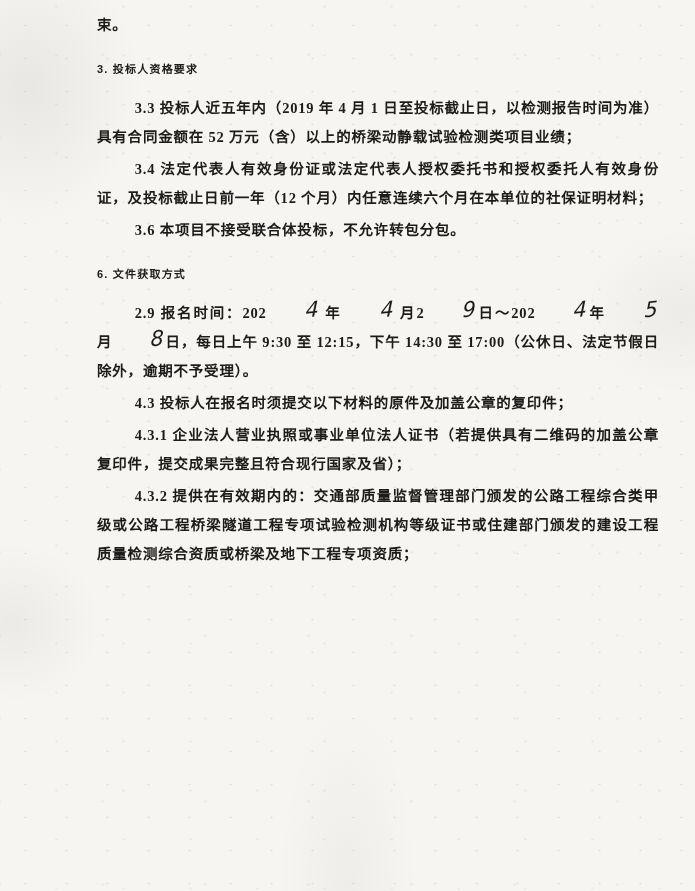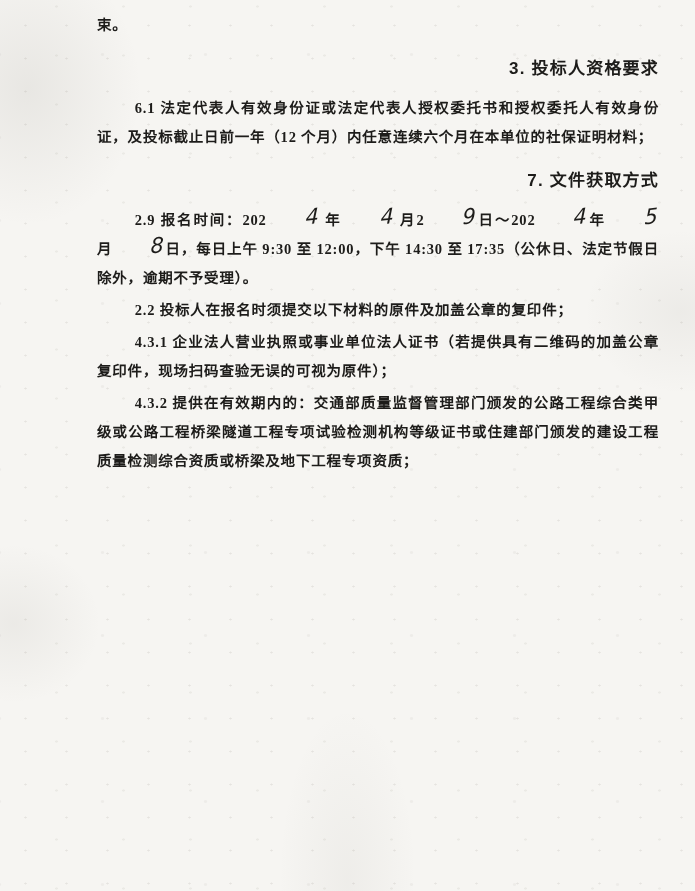--- a/index.html
+++ b/index.html
@@ -34,46 +34,48 @@
     line-height: 29px;
     text-align: justify;
   }
   .doc p.body {
     margin: 3px 0;
     font-weight: 600; 
   }
   .doc p.body.indent { text-indent: 2.6em; }
   .doc h2.heading {
     font-family: "Liberation Sans", "DejaVu Sans", sans-serif;
-    font-size: 17px;
+    font-size: 11px;
     font-weight: 700;
     letter-spacing: 1.2px;
     margin: 16px 0 12px 0;
     line-height: 26px;
-    text-align: right;
+    text-align: left;
   }
   .hand {
     display: inline-block;
     font-family: "DejaVu Sans", sans-serif;
     font-style: italic;
     font-weight: 400;
     font-size: 1.45em;
     line-height: 0;
     transform: rotate(-7deg) skewX(-8deg) translateY(1px);
     letter-spacing: 0;
     padding: 0 1px;
   }
 </style>
 </head>
 <body>
 
 <div class="page">
   <div class="doc">
       <p class="body">束。</p>
       <h2 class="heading">3. 投标人资格要求</h2>
-      <p class="body indent">6.1 法定代表人有效身份证或法定代表人授权委托书和授权委托人有效身份证，及投标截止日前一年（12 个月）内任意连续六个月在本单位的社保证明材料；</p>
-      <h2 class="heading">7. 文件获取方式</h2>
-      <p class="body indent"><span>2.9 报名时间：202</span><span class="hand">4</span><span> 年</span><span class="hand">4</span><span> 月2</span><span class="hand">9</span><span>日～202</span><span class="hand">4</span><span>年</span><span class="hand">5</span><span> 月</span><span class="hand">8</span><span>日，每日上午 9:30 至 12:00，下午 14:30 至 17:35（公休日、法定节假日除外，逾期不予受理）。</span></p>
-      <p class="body indent">2.2 投标人在报名时须提交以下材料的原件及加盖公章的复印件；</p>
-      <p class="body indent">4.3.1 企业法人营业执照或事业单位法人证书（若提供具有二维码的加盖公章复印件，现场扫码查验无误的可视为原件）；</p>
+      <p class="body indent">3.3 投标人近五年内（2019 年 4 月 1 日至投标截止日，以检测报告时间为准）具有合同金额在 52 万元（含）以上的桥梁动静载试验检测类项目业绩；</p>
+      <p class="body indent">3.4 法定代表人有效身份证或法定代表人授权委托书和授权委托人有效身份证，及投标截止日前一年（12 个月）内任意连续六个月在本单位的社保证明材料；</p>
+      <p class="body indent">3.6 本项目不接受联合体投标，不允许转包分包。</p>
+      <h2 class="heading">6. 文件获取方式</h2>
+      <p class="body indent"><span>2.9 报名时间：202</span><span class="hand">4</span><span> 年</span><span class="hand">4</span><span> 月2</span><span class="hand">9</span><span>日～202</span><span class="hand">4</span><span>年</span><span class="hand">5</span><span> 月</span><span class="hand">8</span><span>日，每日上午 9:30 至 12:15，下午 14:30 至 17:00（公休日、法定节假日除外，逾期不予受理）。</span></p>
+      <p class="body indent">4.3 投标人在报名时须提交以下材料的原件及加盖公章的复印件；</p>
+      <p class="body indent">4.3.1 企业法人营业执照或事业单位法人证书（若提供具有二维码的加盖公章复印件，提交成果完整且符合现行国家及省）；</p>
       <p class="body indent">4.3.2 提供在有效期内的：交通部质量监督管理部门颁发的公路工程综合类甲级或公路工程桥梁隧道工程专项试验检测机构等级证书或住建部门颁发的建设工程质量检测综合资质或桥梁及地下工程专项资质；</p>
     </div>
 </div>
 
 </body></html>

